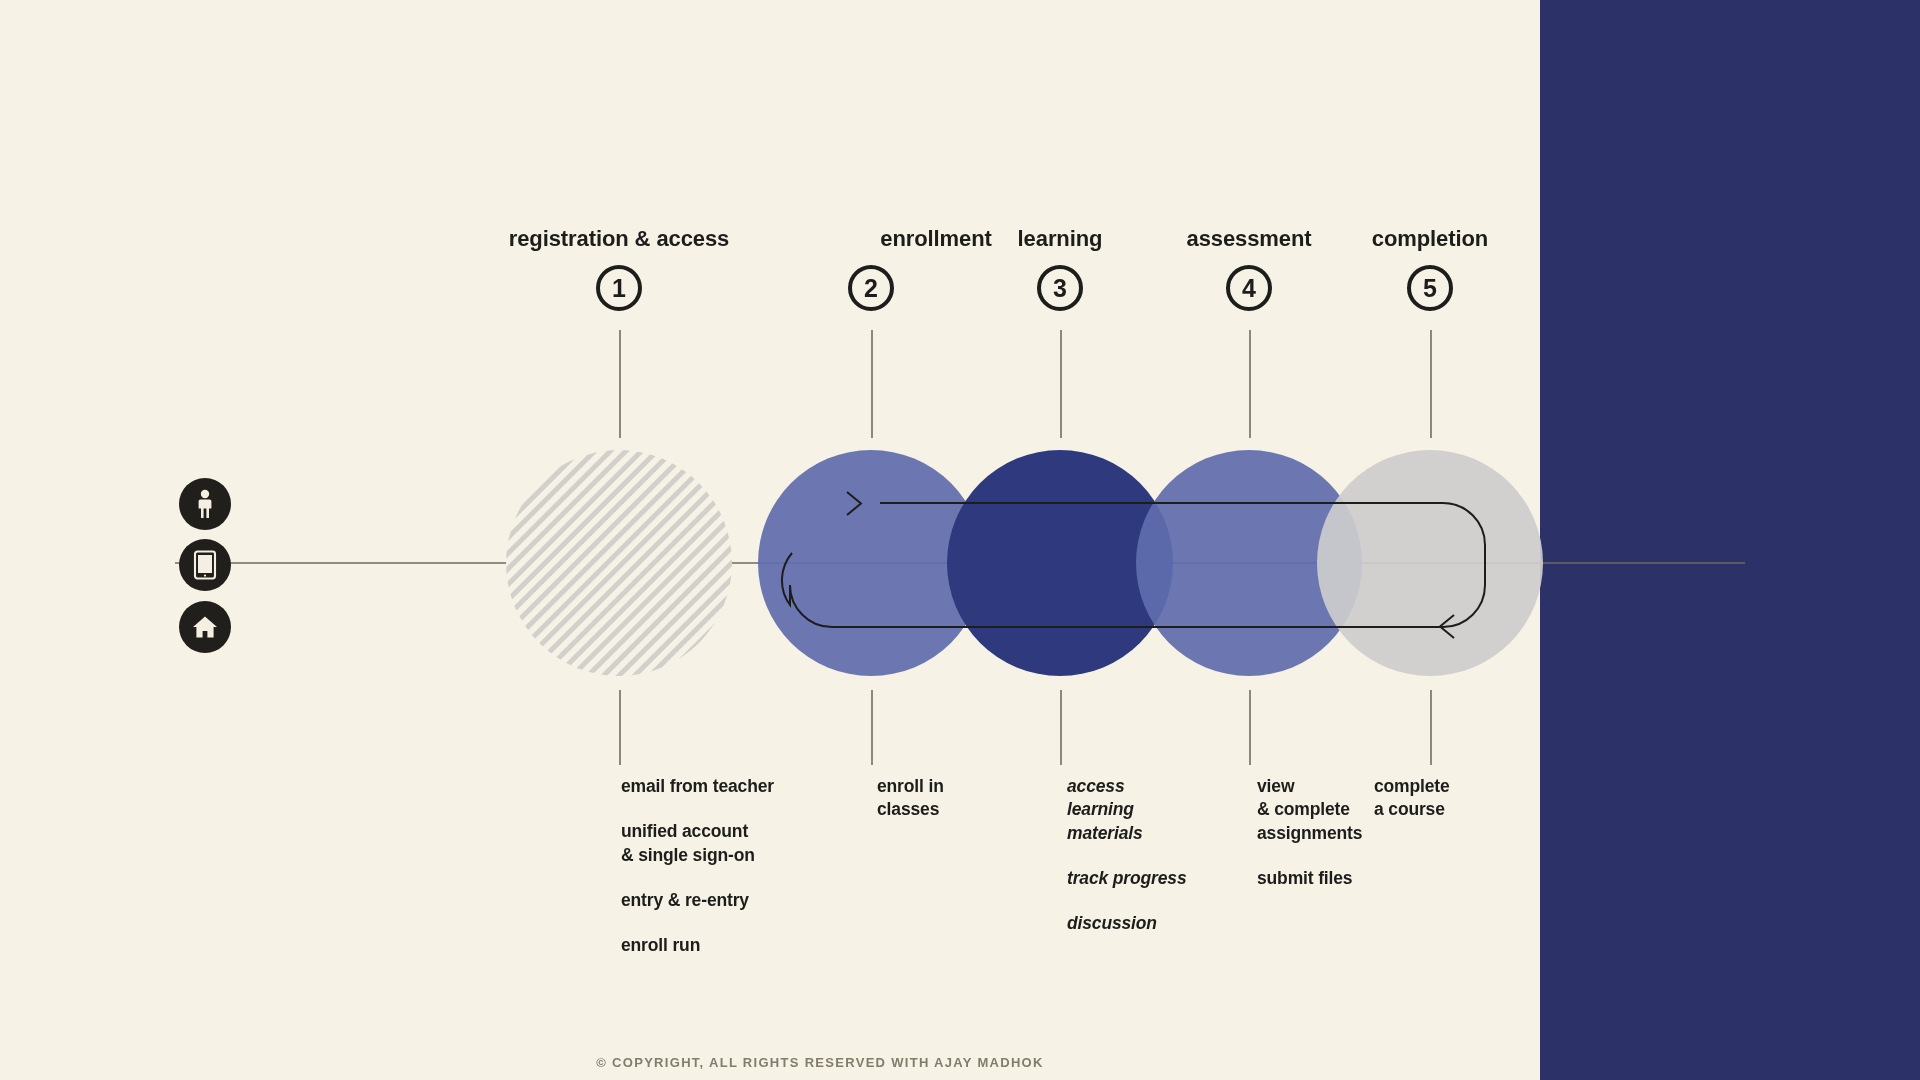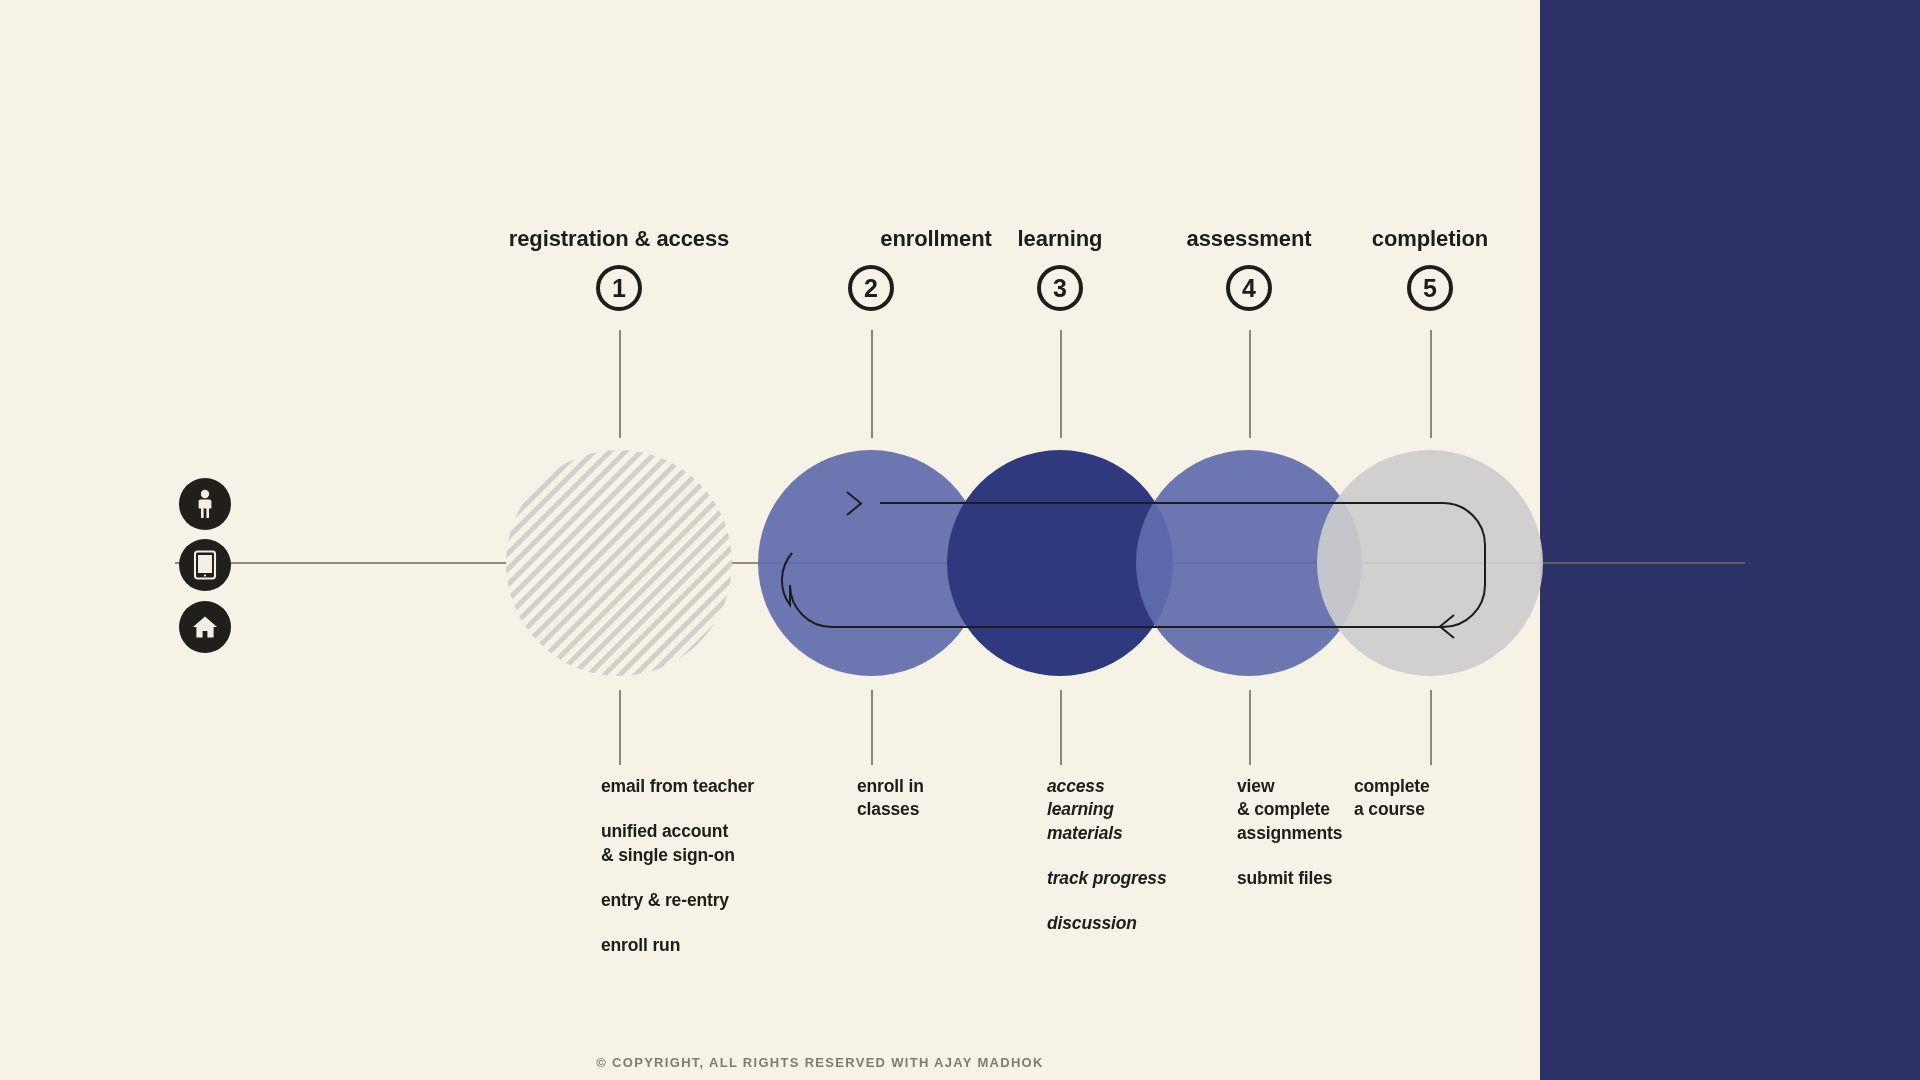--- a/index.html
+++ b/index.html
@@ -43,21 +43,21 @@
     position:absolute;top:265px;width:46px;height:46px;border-radius:50%;
     border:4.5px solid #1d1d1b;box-sizing:border-box;
     display:flex;align-items:center;justify-content:center;
     font-size:25px;font-weight:bold;line-height:1;color:#1d1d1b;
   }
   .stem-top{position:absolute;top:330px;width:1.6px;height:108px;background:#8d8878;}
   .stem-bottom{position:absolute;top:690px;width:1.6px;height:75px;background:#8d8878;}
 
   .bullets{position:absolute;top:775px;font-size:17.5px;font-weight:bold;
            line-height:1.33;color:#1d1d1b;letter-spacing:-0.15px;}
-  .bullet{margin-bottom:22px;white-space:pre-line;}
+  .bullet{margin-bottom:22px;white-space:pre-line;margin-left:20px;}
 
   
   .dev-icon{
     position:absolute;left:179px;width:52px;height:52px;border-radius:50%;
     background:#211f1c;display:flex;align-items:center;justify-content:center;
   }
   .dev-icon svg{display:block;}
 
   .footer{
     position:absolute;left:0;top:1055px;width:1640px;text-align:center;

